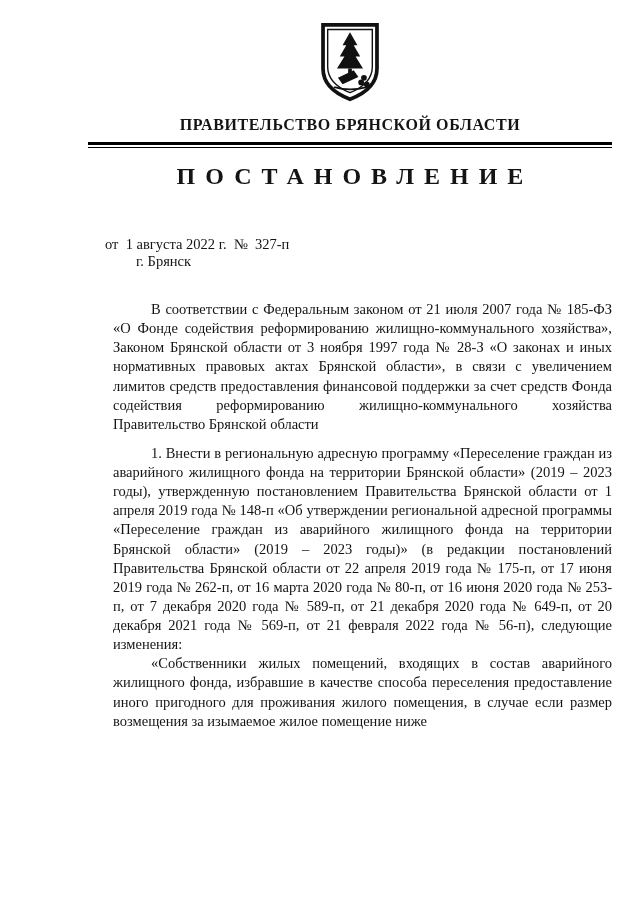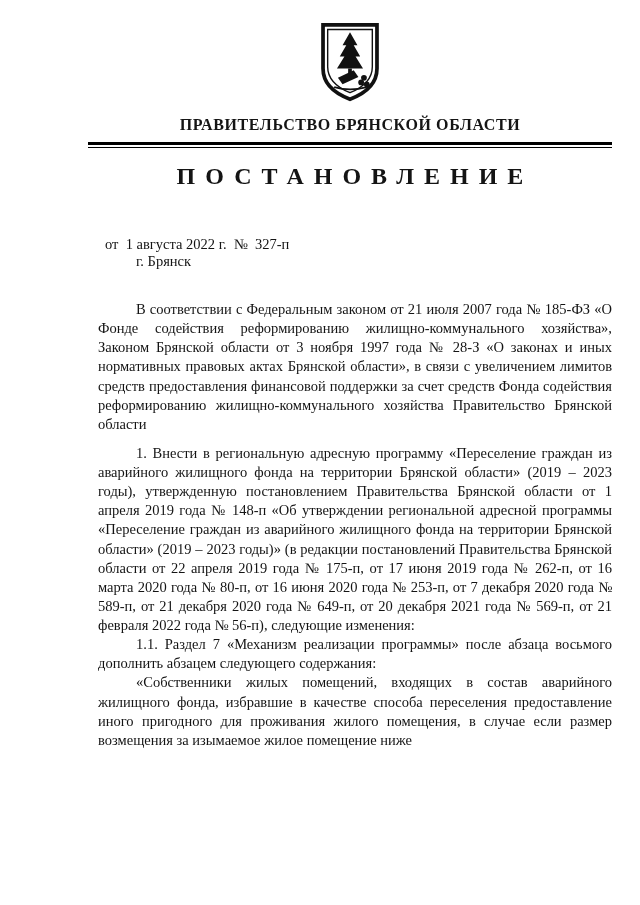--- a/index.html
+++ b/index.html
@@ -53,21 +53,21 @@
   .subject {
     margin:28px 0 0 17px;
     width:352px;
     text-align:justify;
     font-size:14.5px;
     line-height:1.32;
   }
 
   .body-text {
     margin-top:30px;
-    margin-left:10px;
+    margin-left:25px;
     font-size:14.5px;
     line-height:1.32;
     text-align:justify;
   }
   .para { margin:0; }
   .para.indent { text-indent:38px; }
   .para.gap { margin-top:10px; }
 </style>
 </head>
 <body>
@@ -96,18 +96,17 @@
 
     <h1 class="doc-type">ПОСТАНОВЛЕНИЕ</h1>
 
     <div class="date-line">от  1 августа 2022 г.  №  327-п</div>
     <div class="city-line">г. Брянск</div>
 
 
     <div class="body-text">
       <p class="para indent">В соответствии с Федеральным законом от 21 июля 2007 года № 185-ФЗ «О Фонде содействия реформированию жилищно-коммунального хозяйства», Законом Брянской области от 3 ноября 1997 года № 28-З «О законах и иных нормативных правовых актах Брянской области», в связи с увеличением лимитов средств предоставления финансовой поддержки за счет средств Фонда содействия реформированию жилищно-коммунального хозяйства Правительство Брянской области</p>
       <p class="para indent gap">1. Внести в региональную адресную программу «Переселение граждан из аварийного жилищного фонда на территории Брянской области» (2019 – 2023 годы), утвержденную постановлением Правительства Брянской области от 1 апреля 2019 года № 148-п «Об утверждении региональной адресной программы «Переселение граждан из аварийного жилищного фонда на территории Брянской области» (2019 – 2023 годы)» (в редакции постановлений Правительства Брянской области от 22 апреля 2019 года № 175-п, от 17 июня 2019 года № 262-п, от 16 марта 2020 года № 80-п, от 16 июня 2020 года № 253-п, от 7 декабря 2020 года № 589-п, от 21 декабря 2020 года № 649-п, от 20 декабря 2021 года № 569-п, от 21 февраля 2022 года № 56-п), следующие изменения:</p>
-      <p class="para indent">1.1. Раздел 7 «Механизм реализации программы» после абзаца восьмого дополнить абзацем следующего содержания:</p>
       <p class="para indent">«Собственники жилых помещений, входящих в состав аварийного жилищного фонда, избравшие в качестве способа переселения предоставление иного пригодного для проживания жилого помещения, в случае если размер возмещения за изымаемое жилое помещение ниже</p>
     </div>
 
   </div>
 </div>
 
 </body></html>

